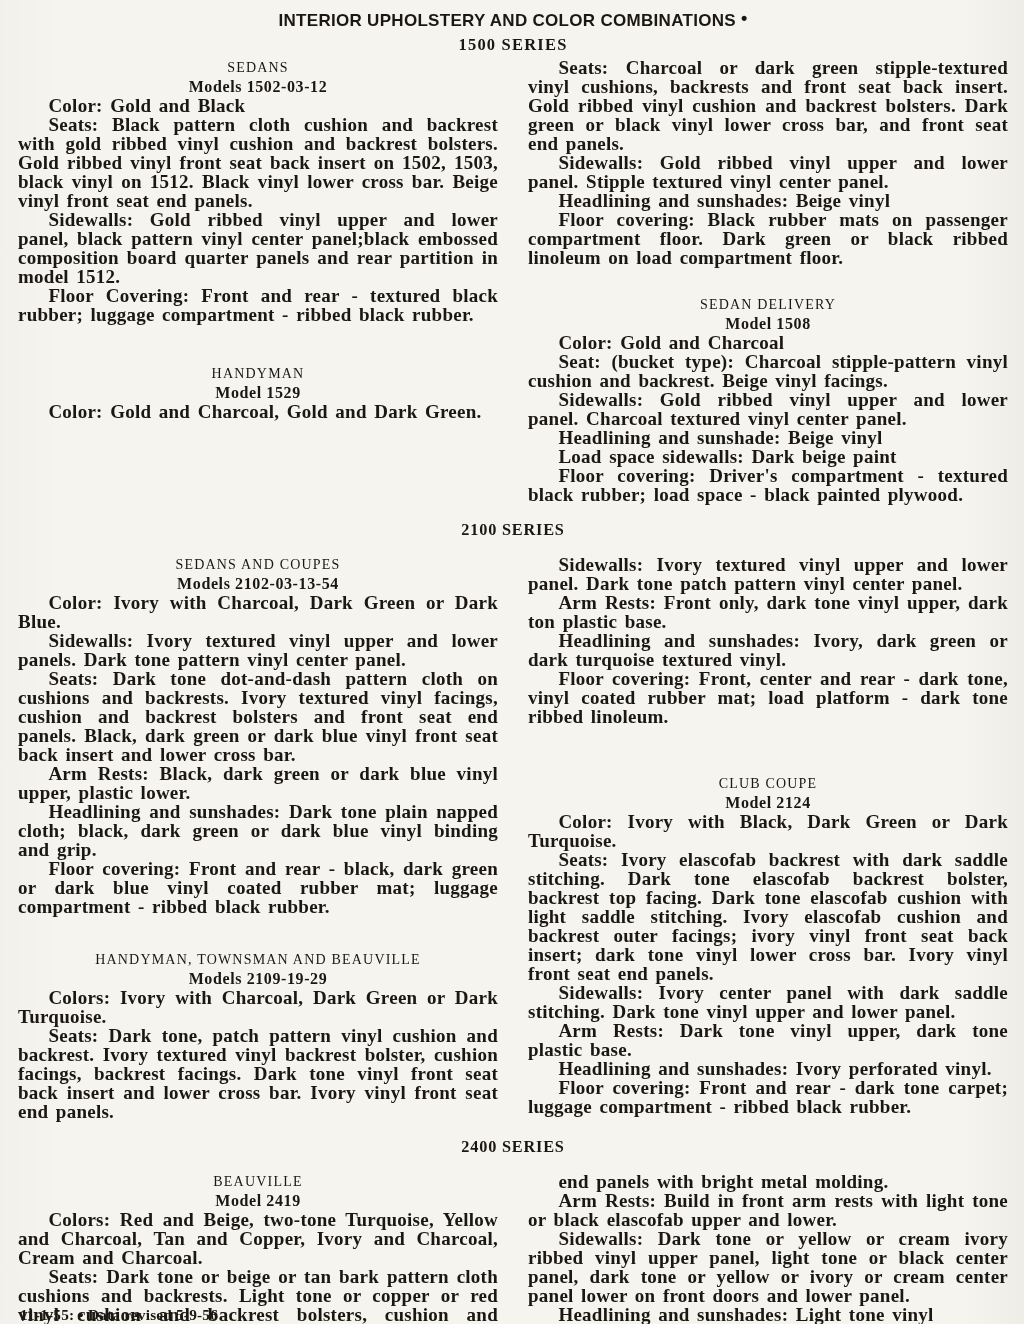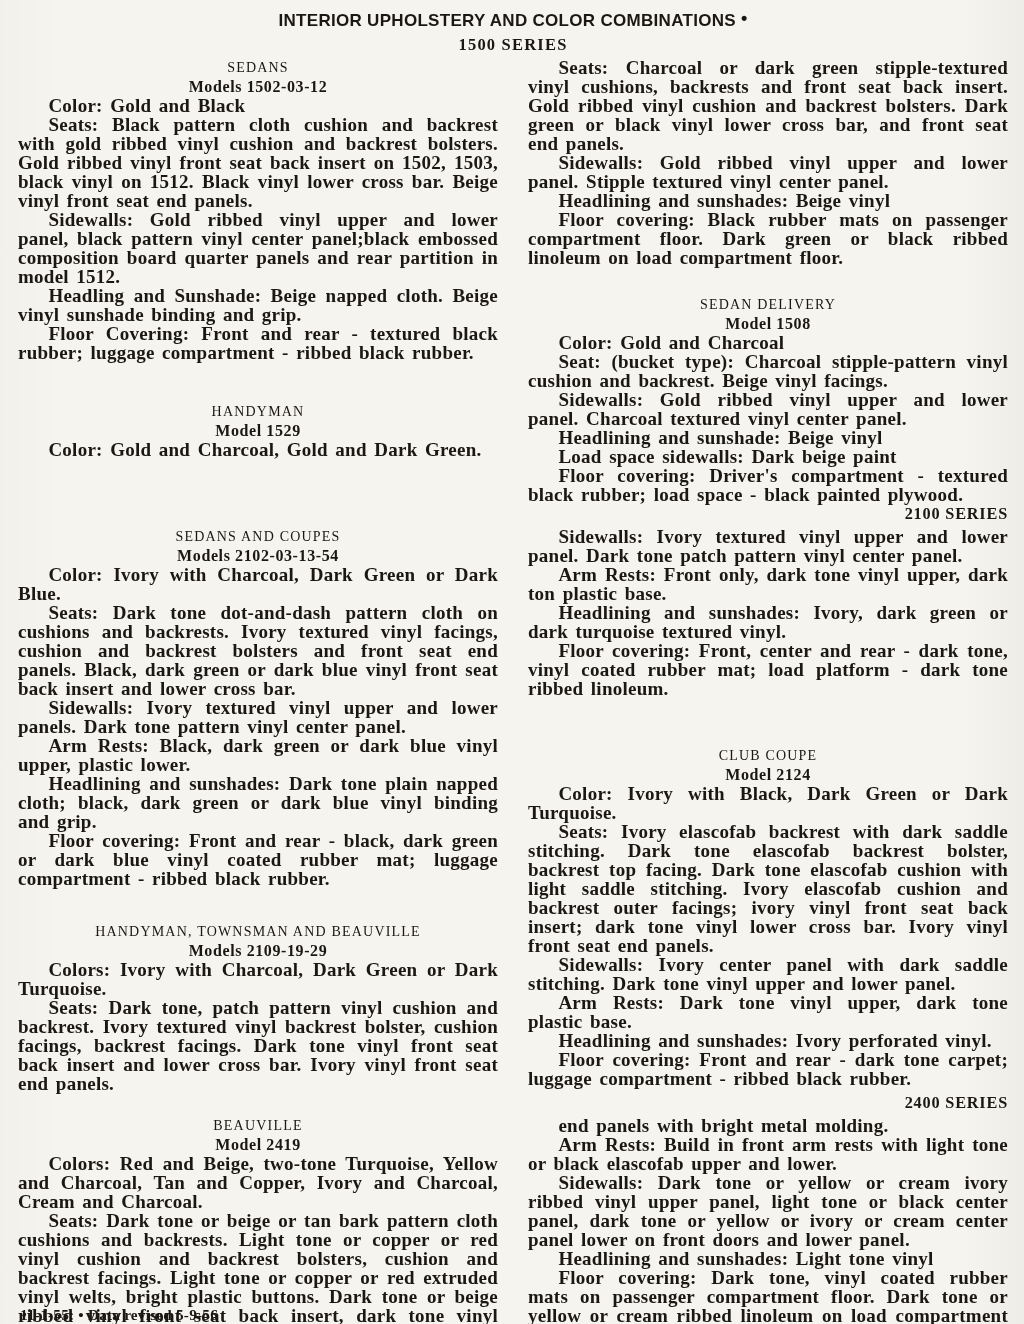--- a/index.html
+++ b/index.html
@@ -49,25 +49,25 @@
   .para{
     margin:0;
     font-size:19px;
     line-height:19px;
     letter-spacing:.25px;
     word-spacing:2.5px;
     text-align:justify;
     text-indent:1.6em;
   }
   .divider{
-    text-align:right;
+    text-align:center;
     font-size:16.3px;
     letter-spacing:.8px;
     line-height:19px;
-    margin:0;
+    margin:16px;
   }
   .gap48{height:48px;} .gap40{height:40px;} .gap34{height:34px;} .gap28{height:28px;}
   .footer{
     position:absolute;left:20px;bottom:0;
     font-size:15.3px;letter-spacing:.2px;
     line-height:18px;white-space:nowrap;
   }
 </style>
 </head>
 <body>
@@ -83,21 +83,20 @@
   </header>
 
   <div class="band">
     <div class="col">
       <section>
         <h3 class="sec-h">SEDANS</h3>
         <div class="sec-m">Models 1502-03-12</div>
         <p class="para">Color: Gold and Black</p>
         <p class="para">Seats: Black pattern cloth cushion and backrest with gold ribbed vinyl cushion and backrest bolsters. Gold ribbed vinyl front seat back insert on 1502, 1503, black vinyl on 1512. Black vinyl lower cross bar. Beige vinyl front seat end panels.</p>
         <p class="para">Sidewalls: Gold ribbed vinyl upper and lower panel, black pattern vinyl center panel;black embossed composition board quarter panels and rear partition in model 1512.</p>
-        <p class="para">Headling and Sunshade: Beige napped cloth. Beige vinyl sunshade binding and grip.</p>
         <p class="para">Floor Covering: Front and rear - textured black rubber; luggage compartment - ribbed black rubber.</p>
       </section>
       <div class="gap40"></div>
       <section>
         <h3 class="sec-h">HANDYMAN</h3>
         <div class="sec-m">Model 1529</div>
         <p class="para">Color: Gold and Charcoal, Gold and Dark Green.</p>
       </section>
     </div>
     <div class="col">
@@ -122,22 +121,22 @@
   </div>
 
   <div class="divider">2100 SERIES</div>
 
   <div class="band">
     <div class="col">
       <section>
         <h3 class="sec-h">SEDANS AND COUPES</h3>
         <div class="sec-m">Models 2102-03-13-54</div>
         <p class="para">Color: Ivory with Charcoal, Dark Green or Dark Blue.</p>
+        <p class="para">Sidewalls: Ivory textured vinyl upper and lower panels. Dark tone pattern vinyl center panel.</p>
         <p class="para">Seats: Dark tone dot-and-dash pattern cloth on cushions and backrests. Ivory textured vinyl facings, cushion and backrest bolsters and front seat end panels. Black, dark green or dark blue vinyl front seat back insert and lower cross bar.</p>
-        <p class="para">Sidewalls: Ivory textured vinyl upper and lower panels. Dark tone pattern vinyl center panel.</p>
         <p class="para">Arm Rests: Black, dark green or dark blue vinyl upper, plastic lower.</p>
         <p class="para">Headlining and sunshades: Dark tone plain napped cloth; black, dark green or dark blue vinyl binding and grip.</p>
         <p class="para">Floor covering: Front and rear - black, dark green or dark blue vinyl coated rubber mat; luggage compartment - ribbed black rubber.</p>
       </section>
       <div class="gap34"></div>
       <section>
         <h3 class="sec-h">HANDYMAN, TOWNSMAN AND BEAUVILLE</h3>
         <div class="sec-m">Models 2109-19-29</div>
         <p class="para">Colors: Ivory with Charcoal, Dark Green or Dark Turquoise.</p>
         <p class="para">Seats: Dark tone, patch pattern vinyl cushion and backrest. Ivory textured vinyl backrest bolster, cushion facings, backrest facings. Dark tone vinyl front seat back insert and lower cross bar. Ivory vinyl front seat end panels.</p>

